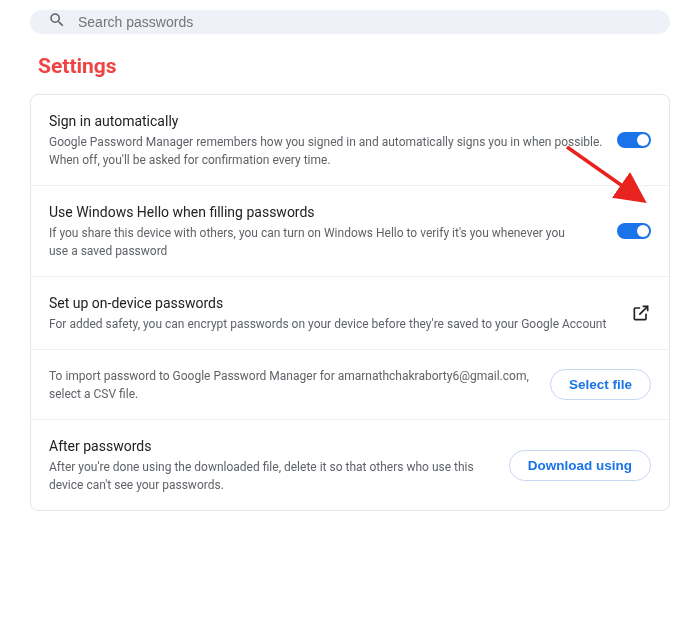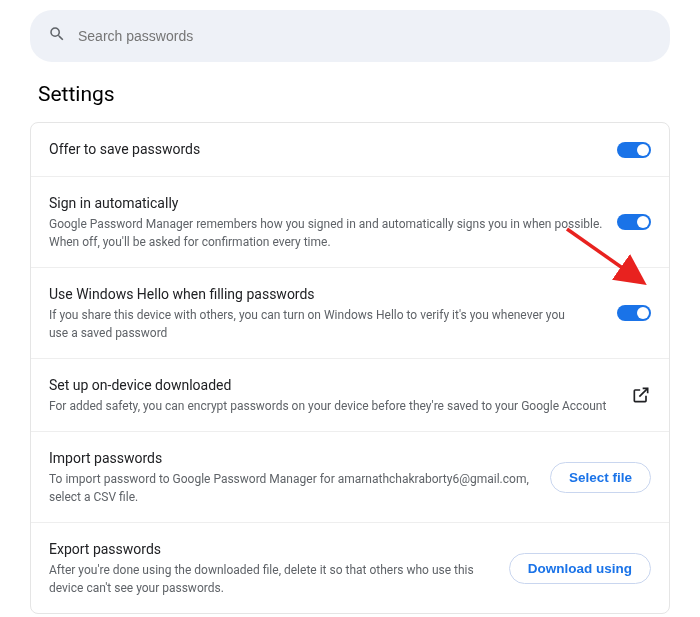--- a/index.html
+++ b/index.html
@@ -8,40 +8,40 @@
       background: #fff;
       width: 700px;
       height: 617px;
       padding: 10px 0;
       color: #202124;
     }
     .search-bar {
       margin: 0 30px 20px 30px;
       background: #eef1f7;
       border-radius: 22px;
-      height: 52px;
+      height: 24px;
       display: flex;
       align-items: center;
       padding: 0 18px;
       gap: 12px;
     }
     .search-bar svg { width: 18px; height: 18px; fill: #5f6368; }
     .search-bar input {
       border: none;
       background: transparent;
       outline: none;
       font-size: 14px;
       color: #5f6368;
       flex: 1;
     }
     .heading {
       font-size: 21px;
-      font-weight: 400;
+      font-weight: 700;
       margin: 16px 0 16px 38px;
-      color: #000000;
+      color: #ef4444;
     }
     .card {
       margin: 0 30px;
       border: 1px solid #e5e5e5;
       border-radius: 8px;
       overflow: hidden;
     }
     .row {
       display: flex;
       align-items: center;
@@ -114,26 +114,20 @@
         <path d="M15.5 14h-.79l-.28-.27A6.471 6.471 0 0 0 16 9.5 6.5 6.5 0 1 0 9.5 16c1.61 0 3.09-.59 4.23-1.57l.27.28v.79l5 4.99L20.49 19l-4.99-5zm-6 0C7.01 14 5 11.99 5 9.5S7.01 5 9.5 5 14 7.01 14 9.5 11.99 14 9.5 14z"></path>
       </svg>
   </span>
   <input type="text" placeholder="Search passwords" style="">
 </div>
 
 <h1 class="heading">Settings</h1>
 
 <div class="card">
 
-  <div class="row">
-    <div class="row-text">
-      <div class="row-title">Offer to save passwords</div>
-    </div>
-    <div class="toggle"></div>
-  </div>
 
   <div class="row">
     <div class="row-text">
       <div class="row-title">Sign in automatically</div>
       <div class="row-desc">Google Password Manager remembers how you signed in and automatically signs you in when possible. When off, you'll be asked for confirmation every time.</div>
     </div>
     <div class="toggle"></div>
   </div>
 
   <div class="row" style="position:relative;gap:36px;">
@@ -147,41 +141,40 @@
         <marker id="ah" markerWidth="9" markerHeight="9" refX="7" refY="4.5" orient="auto">
           <polygon points="0 0, 9 4.5, 0 9" fill="#e8221f"></polygon>
         </marker>
       </defs>
       <line x1="6" y1="6" x2="80" y2="58" stroke="#e8221f" stroke-width="3.5" marker-end="url(#ah)"></line>
     </svg>
   </div>
 
   <div class="row">
     <div class="row-text">
-      <div class="row-title">Set up on-device downloaded</div>
+      <div class="row-title">Set up on-device passwords</div>
       <div class="row-desc">For added safety, you can encrypt passwords on your device before they're saved to your Google Account</div>
     </div>
     <span class="open-icon">
       <svg viewBox="0 0 24 24">
           <path d="M18 13v6a1 1 0 0 1-1 1H5a1 1 0 0 1-1-1V7a1 1 0 0 1 1-1h6"></path>
           <polyline points="14 4 20 4 20 10"></polyline>
           <line x1="10" y1="14" x2="20" y2="4"></line>
         </svg>
     </span>
   </div>
 
   <div class="row">
     <div class="row-text">
-      <div class="row-title">Import passwords</div>
       <div class="row-desc">To import password to Google Password Manager for amarnathchakraborty6@gmail.com, select a CSV file.</div>
     </div>
     <button class="outline-btn">Select file</button>
   </div>
 
   <div class="row">
     <div class="row-text">
-      <div class="row-title">Export passwords</div>
+      <div class="row-title">After passwords</div>
       <div class="row-desc">After you're done using the downloaded file, delete it so that others who use this device can't see your passwords.</div>
     </div>
     <button class="outline-btn">Download using</button>
   </div>
 
 </div>
 
 </body></html>

